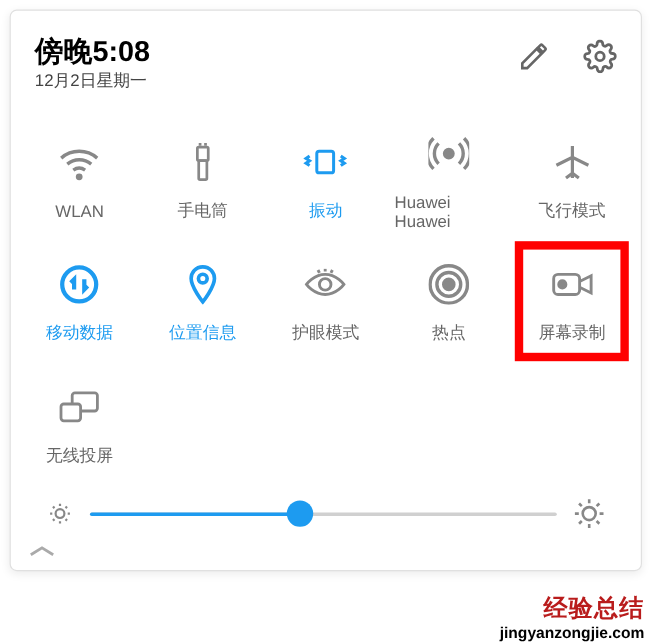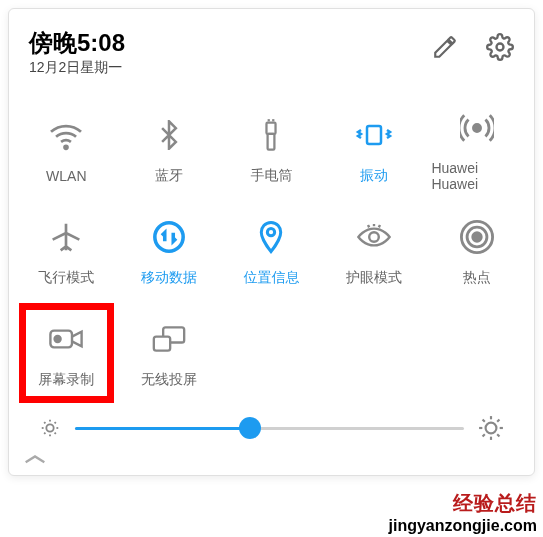--- a/index.html
+++ b/index.html
@@ -16,21 +16,21 @@
 .tile-label{font-size:14px;color:#666;margin-top:10px}
 .tile.active .tile-label{color:#1d9bf0}
 .highlight-box{position:absolute;top:0;left:0;right:0;bottom:0;border:7px solid #ff0000;pointer-events:none;margin:-2px}
 .slider-row{display:flex;align-items:center;gap:14px;padding:10px 18px 6px 18px;margin-top:4px}
 .slider-track{flex:1;height:3px;background:#d0d0d0;position:relative;border-radius:2px}
 .slider-fill{position:absolute;left:0;top:0;height:100%;width:45%;background:#1d9bf0;border-radius:2px}
 .slider-thumb{position:absolute;left:45%;top:50%;transform:translate(-50%,-50%);width:22px;height:22px;background:#1d9bf0;border-radius:50%}
 .chevron{text-align:center;margin-top:6px}
 .watermark{position:absolute;right:6px;bottom:2px;text-align:right}
 .wm1{font-size:20px;font-weight:700;color:#b91c1c;letter-spacing:1px}
-.wm2{font-size:16px;color:#000;font-weight:600}
+.wm2{font-size:13px;color:#000;font-weight:600}
 svg{display:block}
 </style>
 </head>
 <body>
 
 <div class="container">
   <div class="header">
     <div class="time-block">
       <div class="time">傍晚5:08</div>
       <div class="date">12月2日星期一</div>
@@ -57,28 +57,20 @@
         <svg width="34" height="34" viewBox="0 0 24 24" fill="none" stroke="#888" stroke-width="2">
             <path d="M5 12.55a11 11 0 0 1 14.08 0"></path>
             <path d="M1.42 9a16 16 0 0 1 21.16 0"></path>
             <path d="M8.53 16.11a6 6 0 0 1 6.95 0"></path>
             <circle cx="12" cy="20" r="1" fill="#888"></circle>
           </svg>
       </span>
       <span class="tile-label">WLAN</span>
     </div>
 
-    <div class="tile">
-      <span class="tile-icon">
-        <svg width="30" height="30" viewBox="0 0 24 24" fill="none" stroke="#888" stroke-width="2">
-            <path d="M6.5 6.5l11 11L12 23V1l5.5 5.5-11 11"></path>
-          </svg>
-      </span>
-      <span class="tile-label">蓝牙</span>
-    </div>
 
     <div class="tile">
       <span class="tile-icon">
         <svg width="28" height="34" viewBox="0 0 24 30" fill="none" stroke="#888" stroke-width="2">
             <rect x="8" y="4" width="8" height="10" rx="1"></rect>
             <rect x="9" y="14" width="6" height="14" rx="1"></rect>
             <line x1="10" y1="1" x2="10" y2="3"></line>
             <line x1="14" y1="1" x2="14" y2="3"></line>
           </svg>
       </span>

